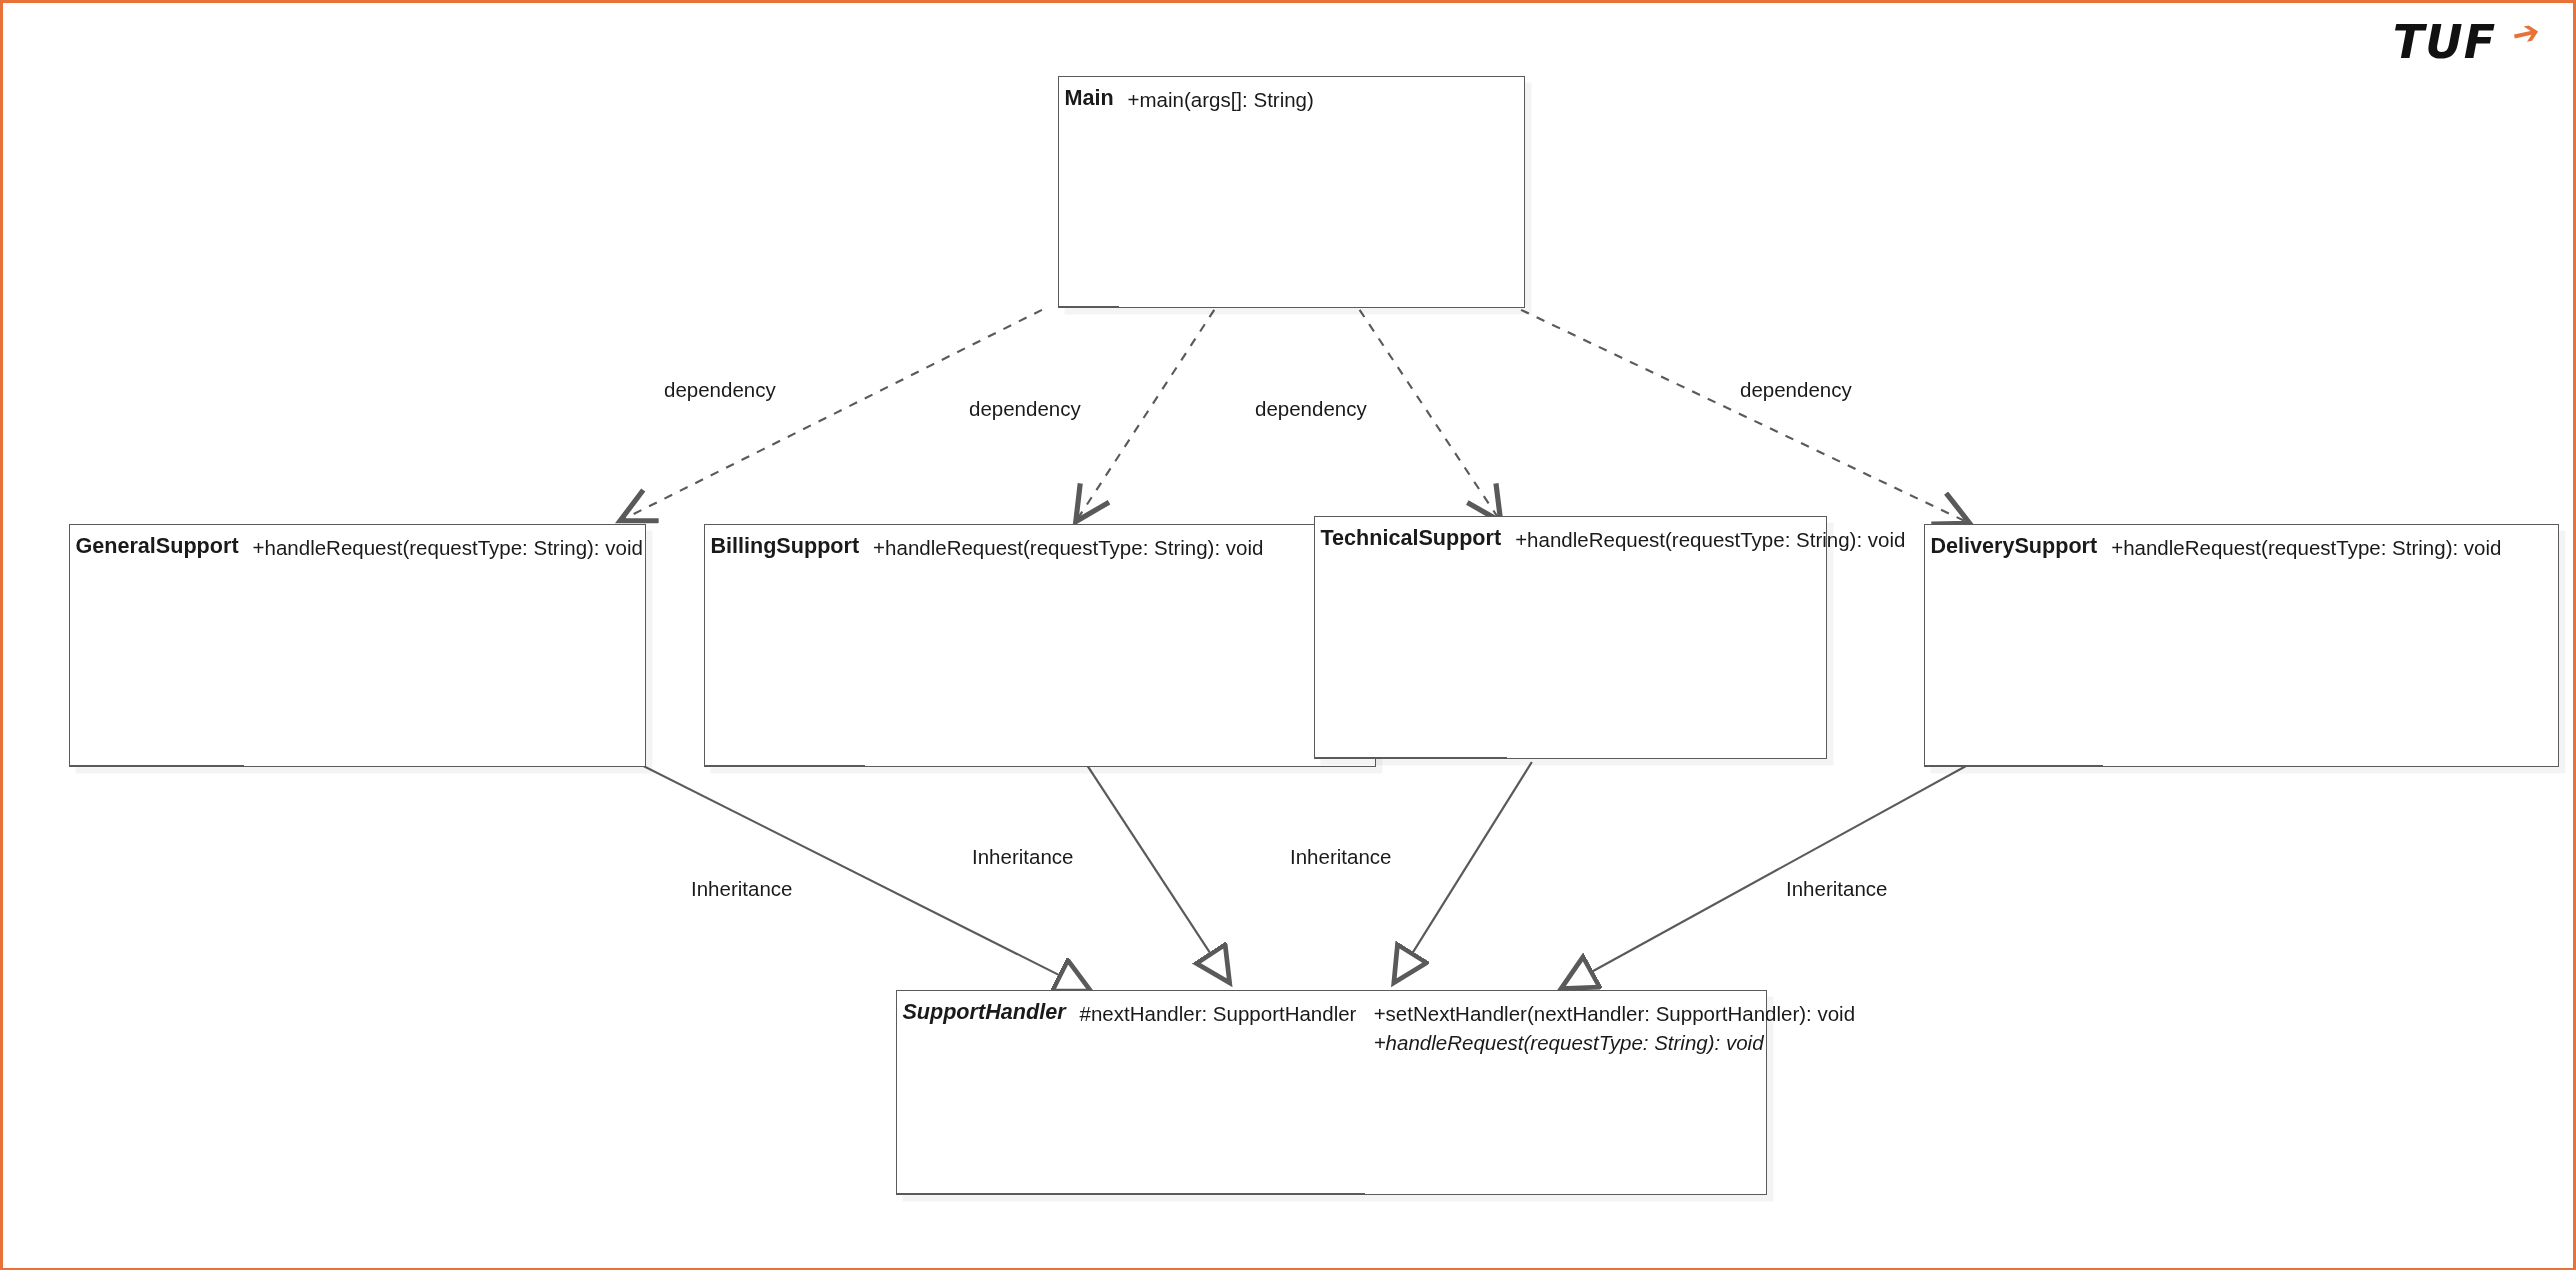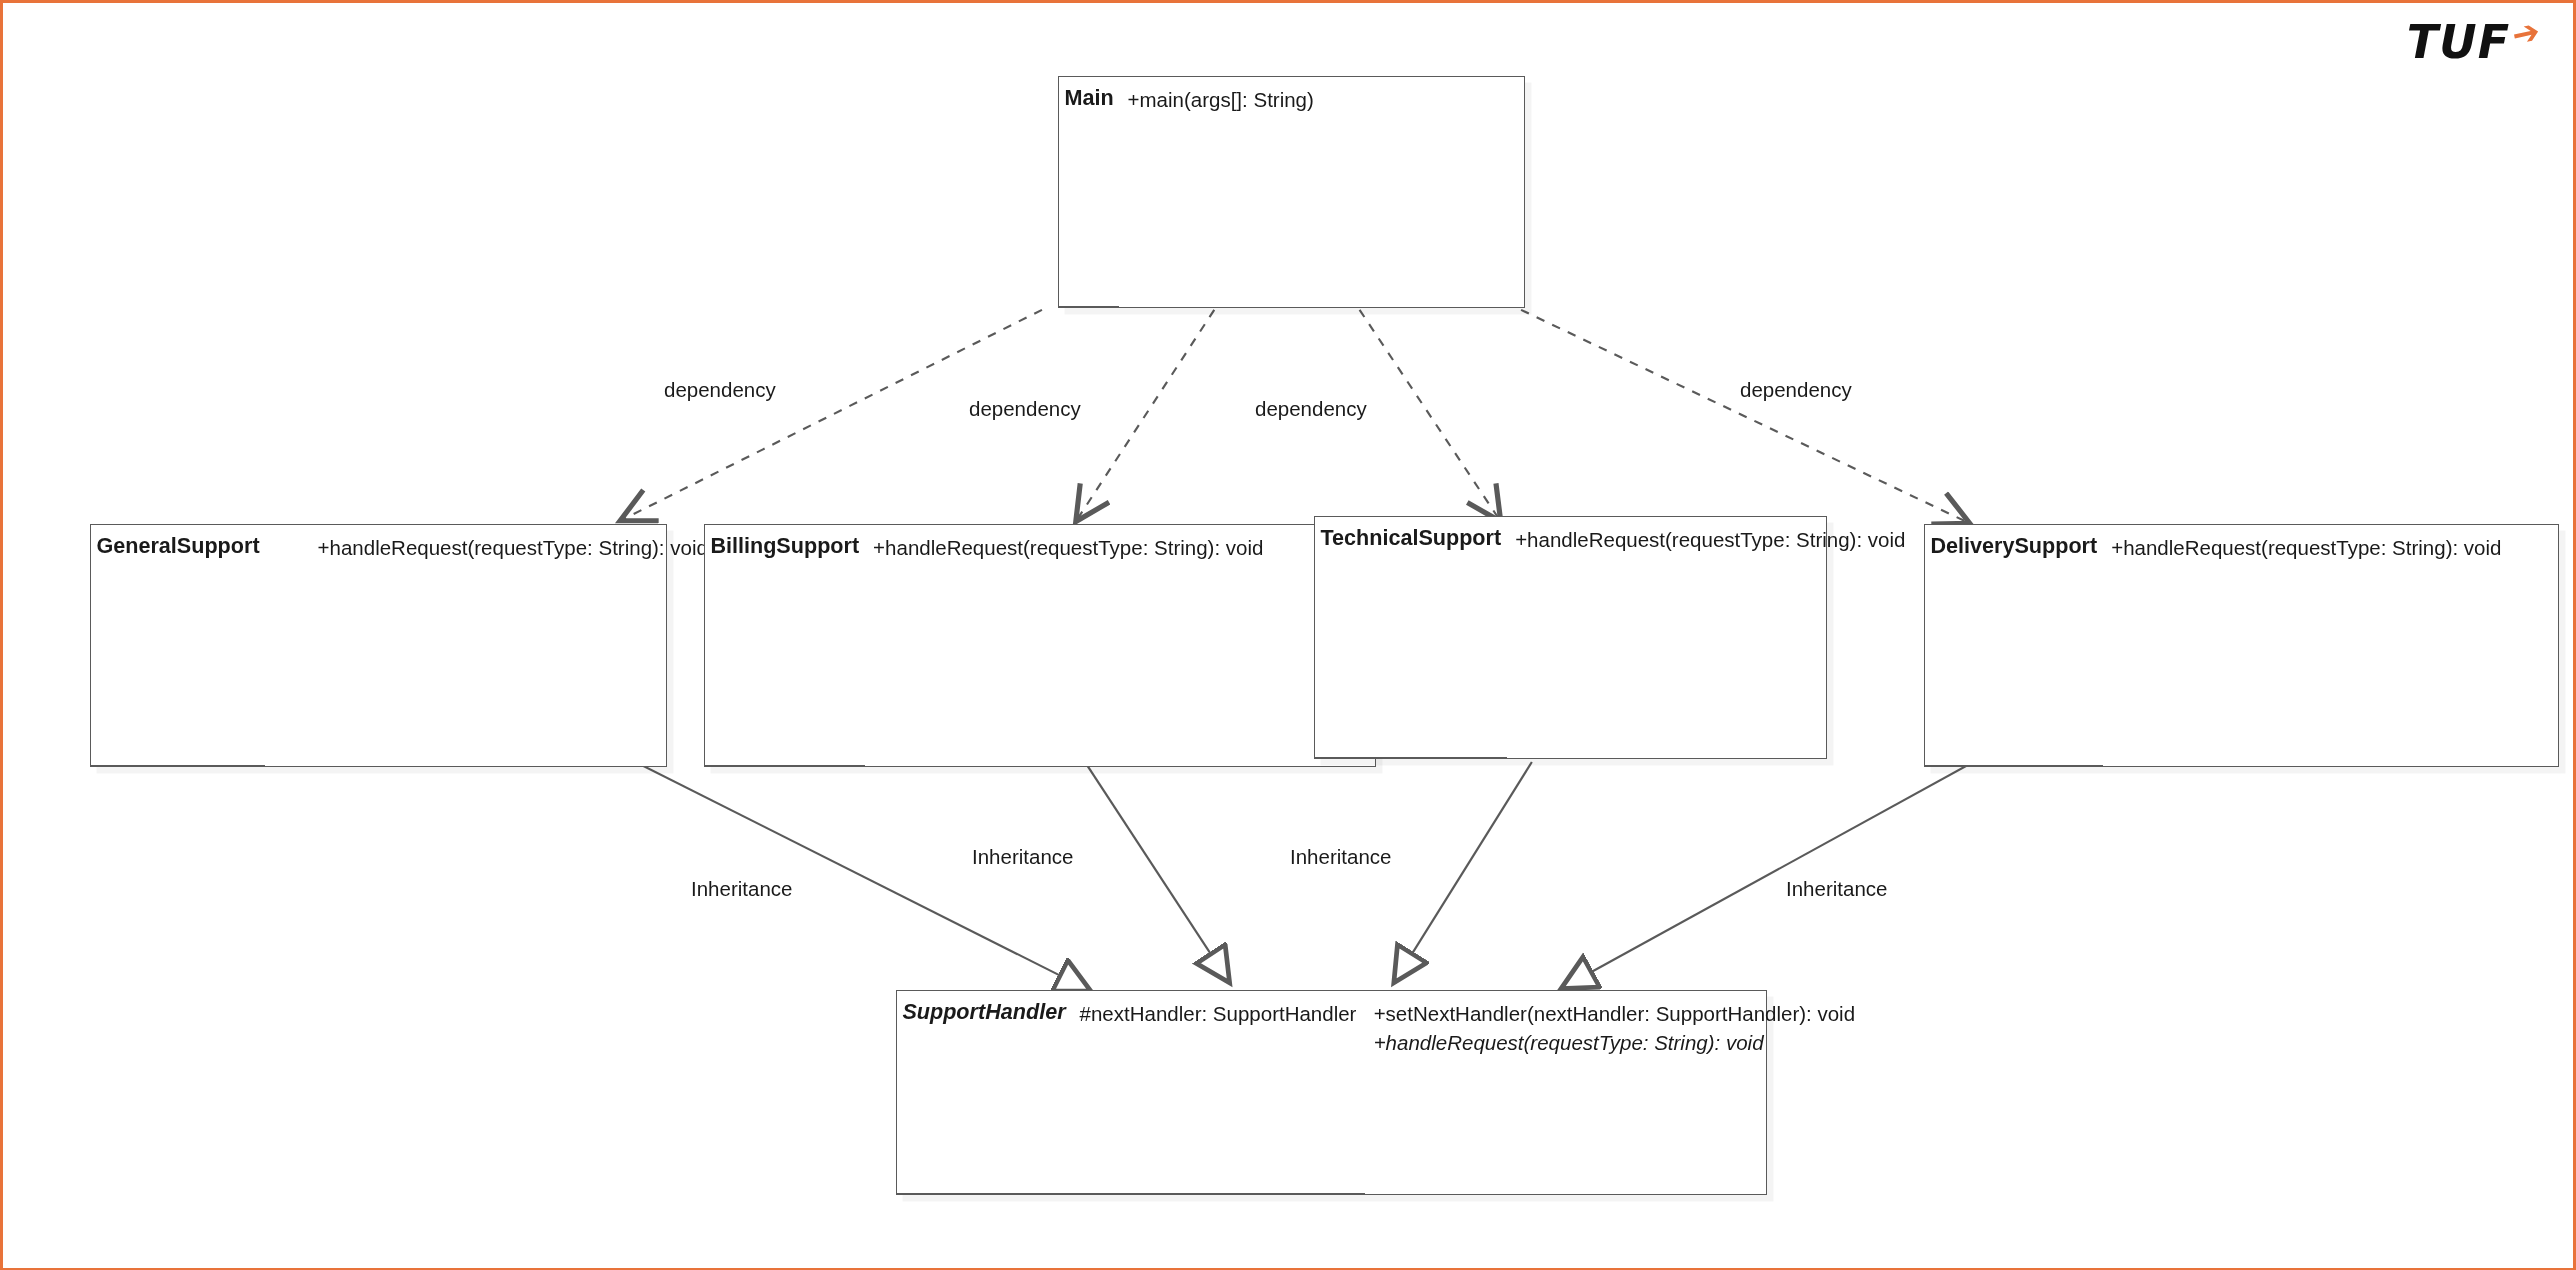--- a/index.html
+++ b/index.html
@@ -28,21 +28,21 @@
     right: 32px;
     top: 12px;
     font-family: "DejaVu Sans", sans-serif;
     font-weight: bold;
     font-style: italic;
     font-size: 46px;
     letter-spacing: 1.1px;
     color: #111111;
     display: flex;
     align-items: center;
-    gap: 2px;
+    gap: 16px;
   }
   .logo .arrow {
     color: #e8733a;
     font-style: normal;
     font-size: 33px;
     line-height: 1;
     transform: translateY(-9.7px) rotate(-12deg);
   }
 
   
@@ -133,21 +133,21 @@
     <line x1="3660" y1="1410" x2="2905" y2="1825" stroke="#5a5a5a" stroke-width="4" marker-end="url(#hollowTriangle)"></line>
   </svg>
 
   <div class="uml-box column" style="left:1055px; top:73px; width:467px; height:232px;">
     <div class="uml-title">Main</div>
     <div class="uml-section last flex-grow">
       <div class="uml-line">+main(args[]: String)</div>
     </div>
   </div>
 
-  <div class="uml-box column" style="left:87px; top:521px; width:577px; height:243px;gap:44px;">
+  <div class="uml-box column" style="left:66px; top:521px; width:577px; height:243px;">
     <div class="uml-title">GeneralSupport</div>
     <div class="uml-section last flex-grow">
       <div class="uml-line">+handleRequest(requestType: String): void</div>
     </div>
   </div>
 
   <div class="uml-box column" style="left:701px; top:521px; width:672px; height:243px;">
     <div class="uml-title">BillingSupport</div>
     <div class="uml-section last flex-grow">
       <div class="uml-line">+handleRequest(requestType: String): void</div>

